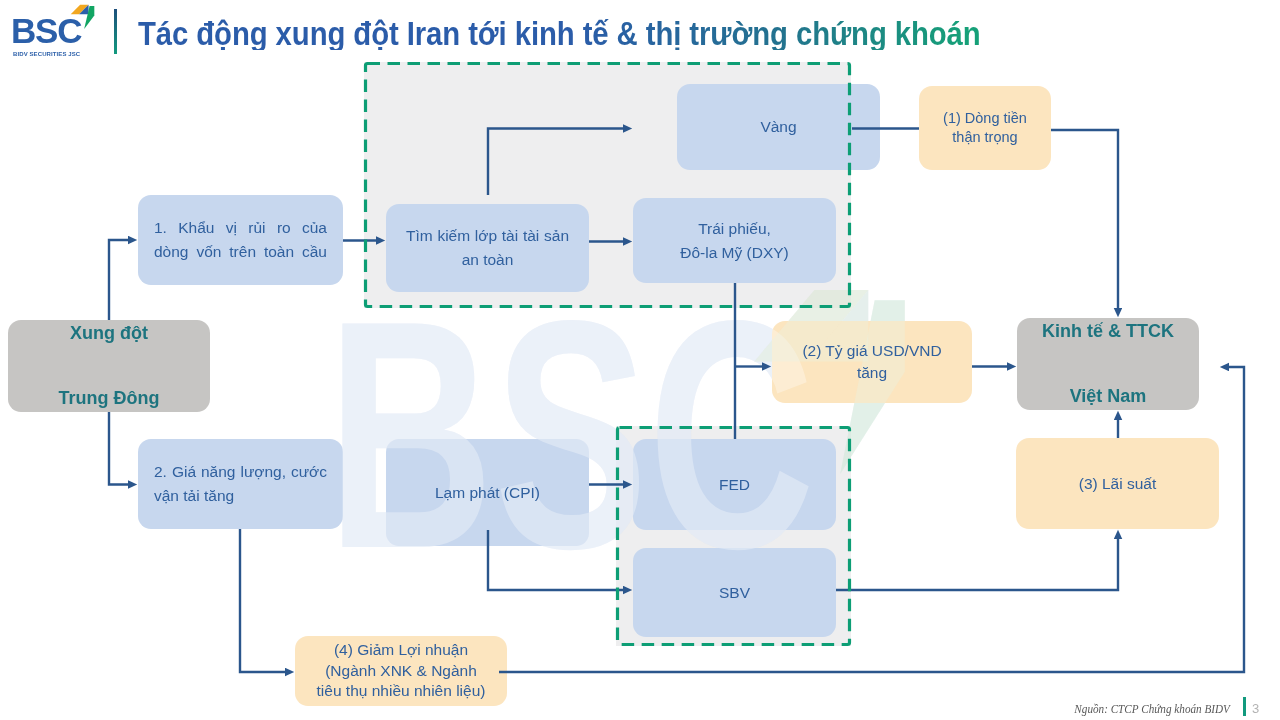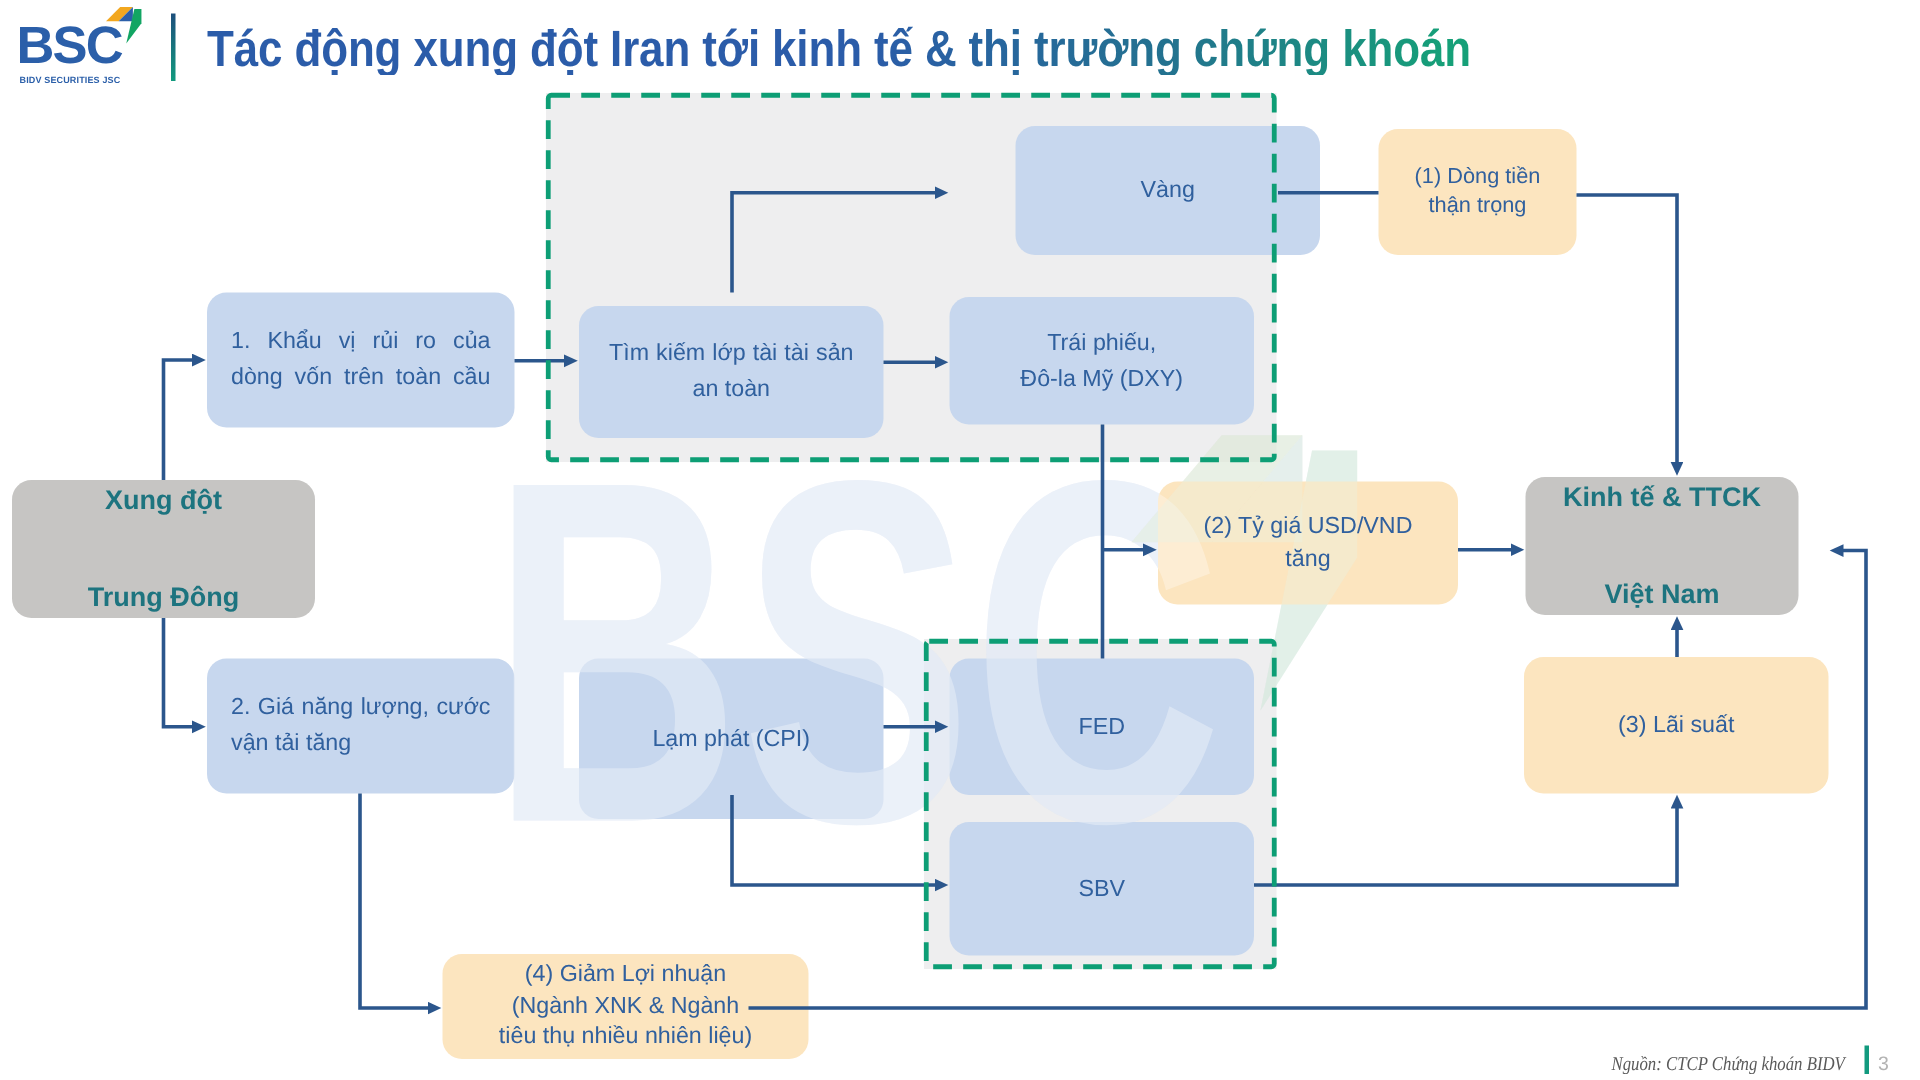--- a/index.html
+++ b/index.html
@@ -54,21 +54,21 @@
   #b-vang     ,#t-vang     {left:633px; top:84px; width:203px;height:86px;margin-left:44px;}
   #b-trai-phieu,#t-trai-phieu{left:633px;top:198px;width:203px;height:85px;}
   #b-gia-nang ,#t-gia-nang {left:138px; top:439px;width:205px;height:90px;}
   #b-lam-phat ,#t-lam-phat {left:386px; top:439px;width:203px;height:107px;}
   #b-fed      ,#t-fed      {left:633px; top:439px;width:203px;height:91px;}
   #b-sbv      ,#t-sbv      {left:633px; top:548px;width:203px;height:89px;}
   #b-dong-tien,#t-dong-tien{left:919px; top:86px; width:132px;height:84px;}
   #b-ty-gia   ,#t-ty-gia   {left:772px; top:321px;width:200px;height:82px;}
   #b-kinh-te  ,#t-kinh-te  {left:1017px;top:318px;width:182px;height:92px;}
   #b-lai-suat ,#t-lai-suat {left:1016px;top:438px;width:203px;height:91px;}
-  #b-giam-loi ,#t-giam-loi {left:295px; top:636px;width:244px;height:70px;}
+  #b-giam-loi ,#t-giam-loi {left:295px; top:636px;width:212px;height:70px;}
 
   #t-khau-vi, #t-gia-nang {padding:0 16px;border-radius:25px;}
   #t-tim-kiem{padding:0 20px;}
   #t-giam-loi{padding:0 8px;}
 
   
   .src-text{position:absolute;right:50px;top:700.5px;font-size:13px;color:#595959;
             font-style:italic;font-family:"Liberation Serif","DejaVu Serif",serif;
             transform:scaleX(0.86);transform-origin:right top;}
   .ftr-sep{position:absolute;left:1243px;top:697px;width:3px;height:19px;background:#129a7e;}

